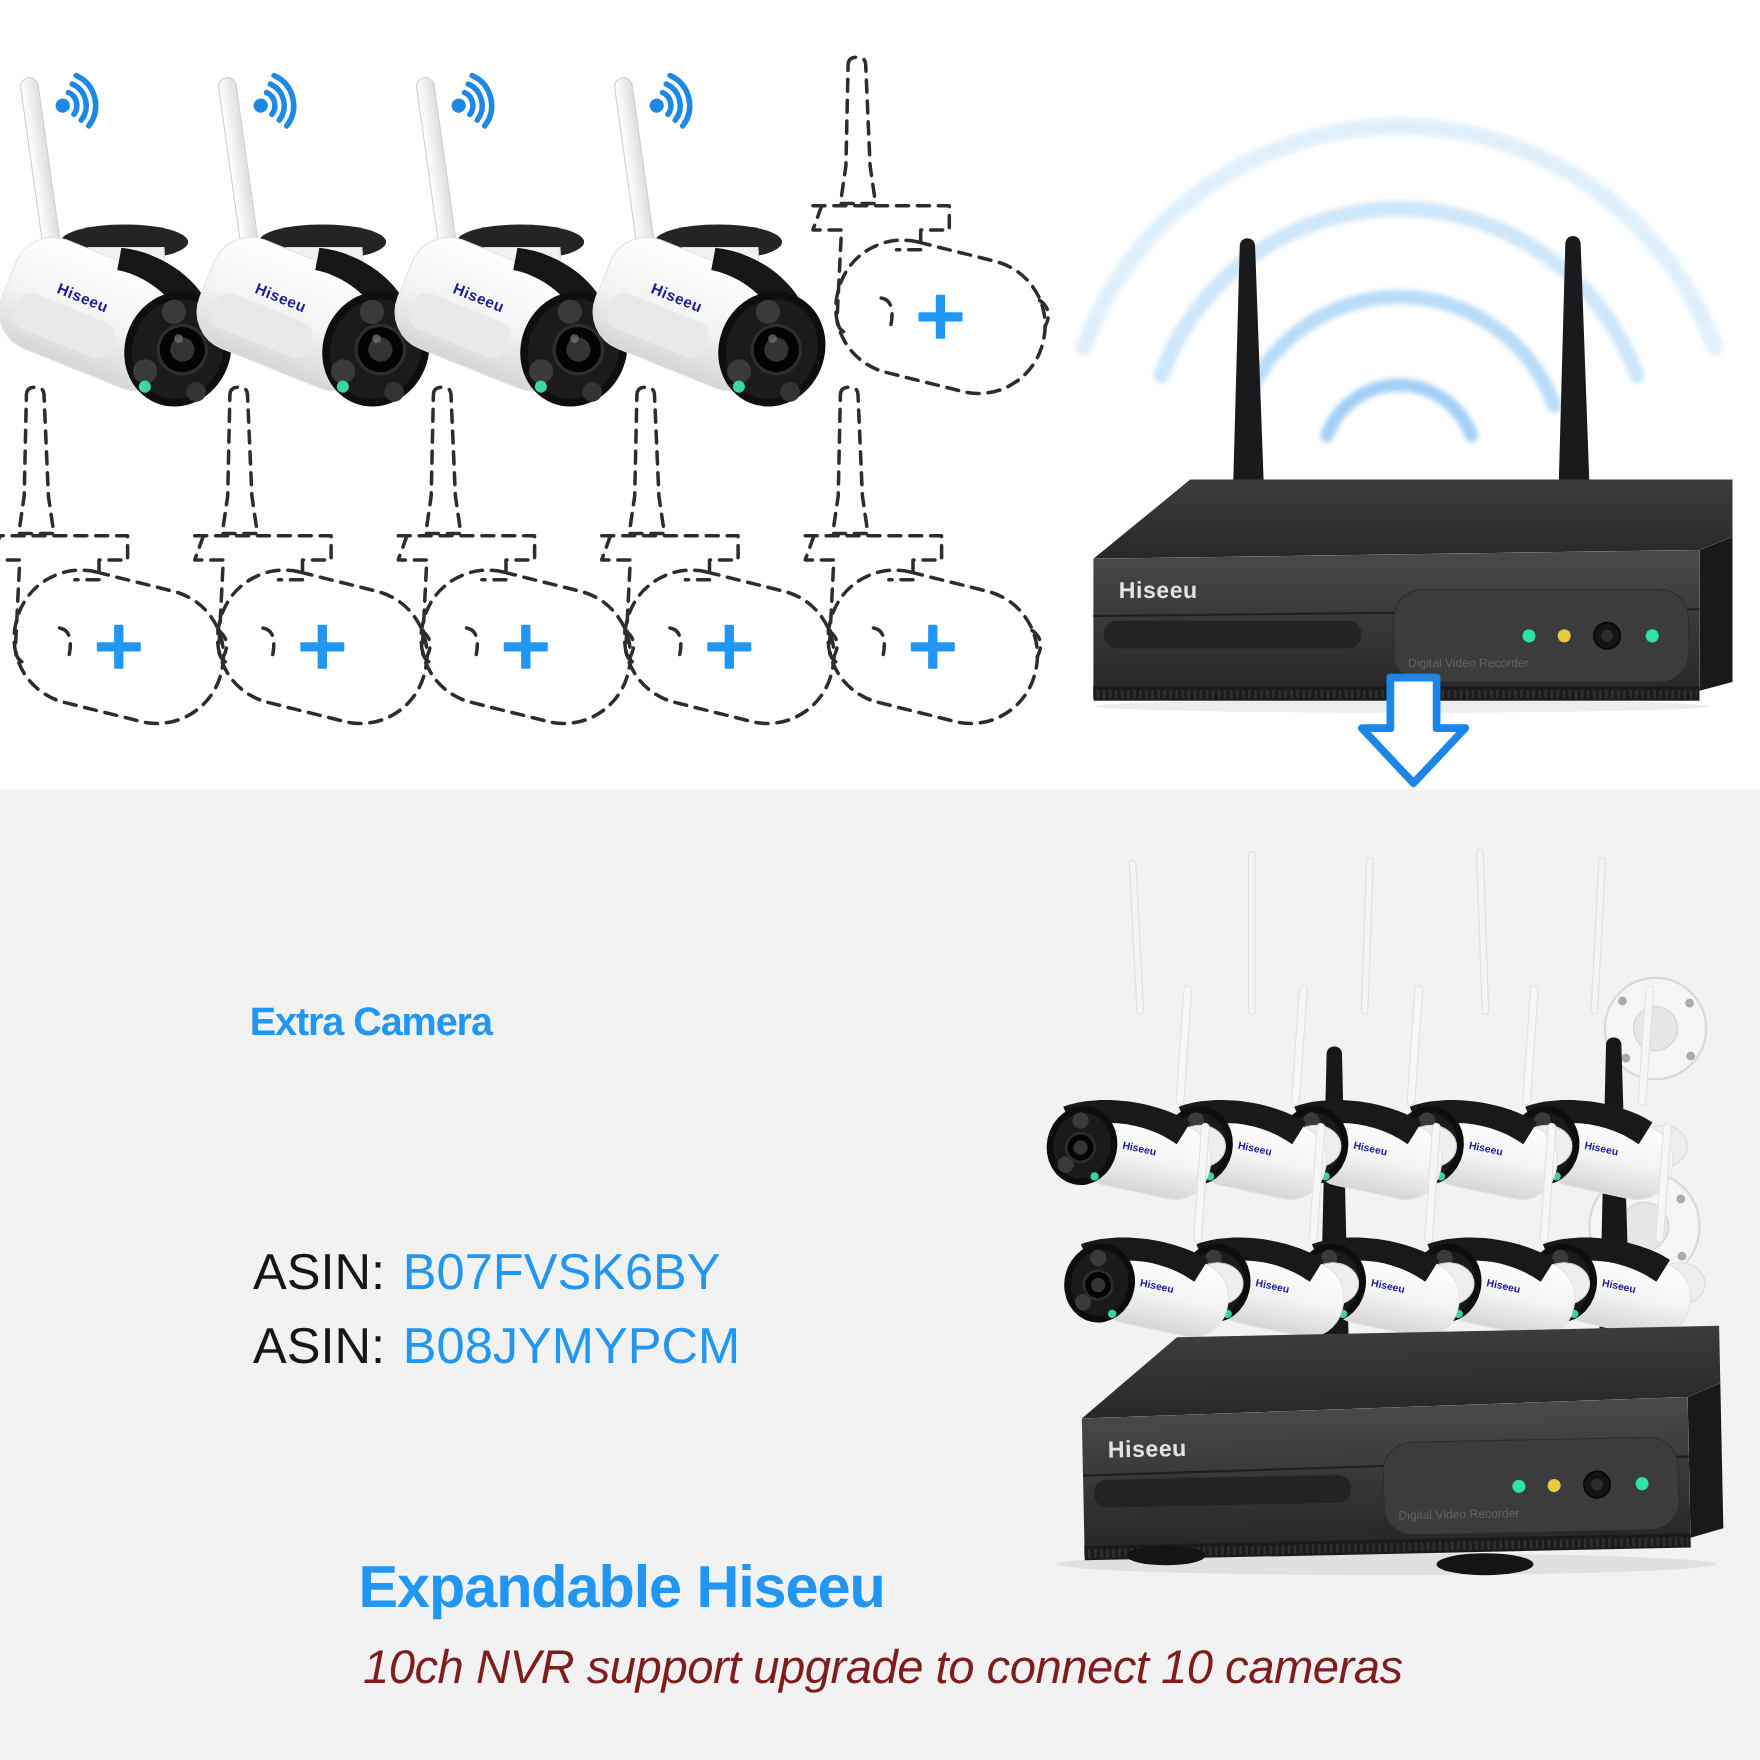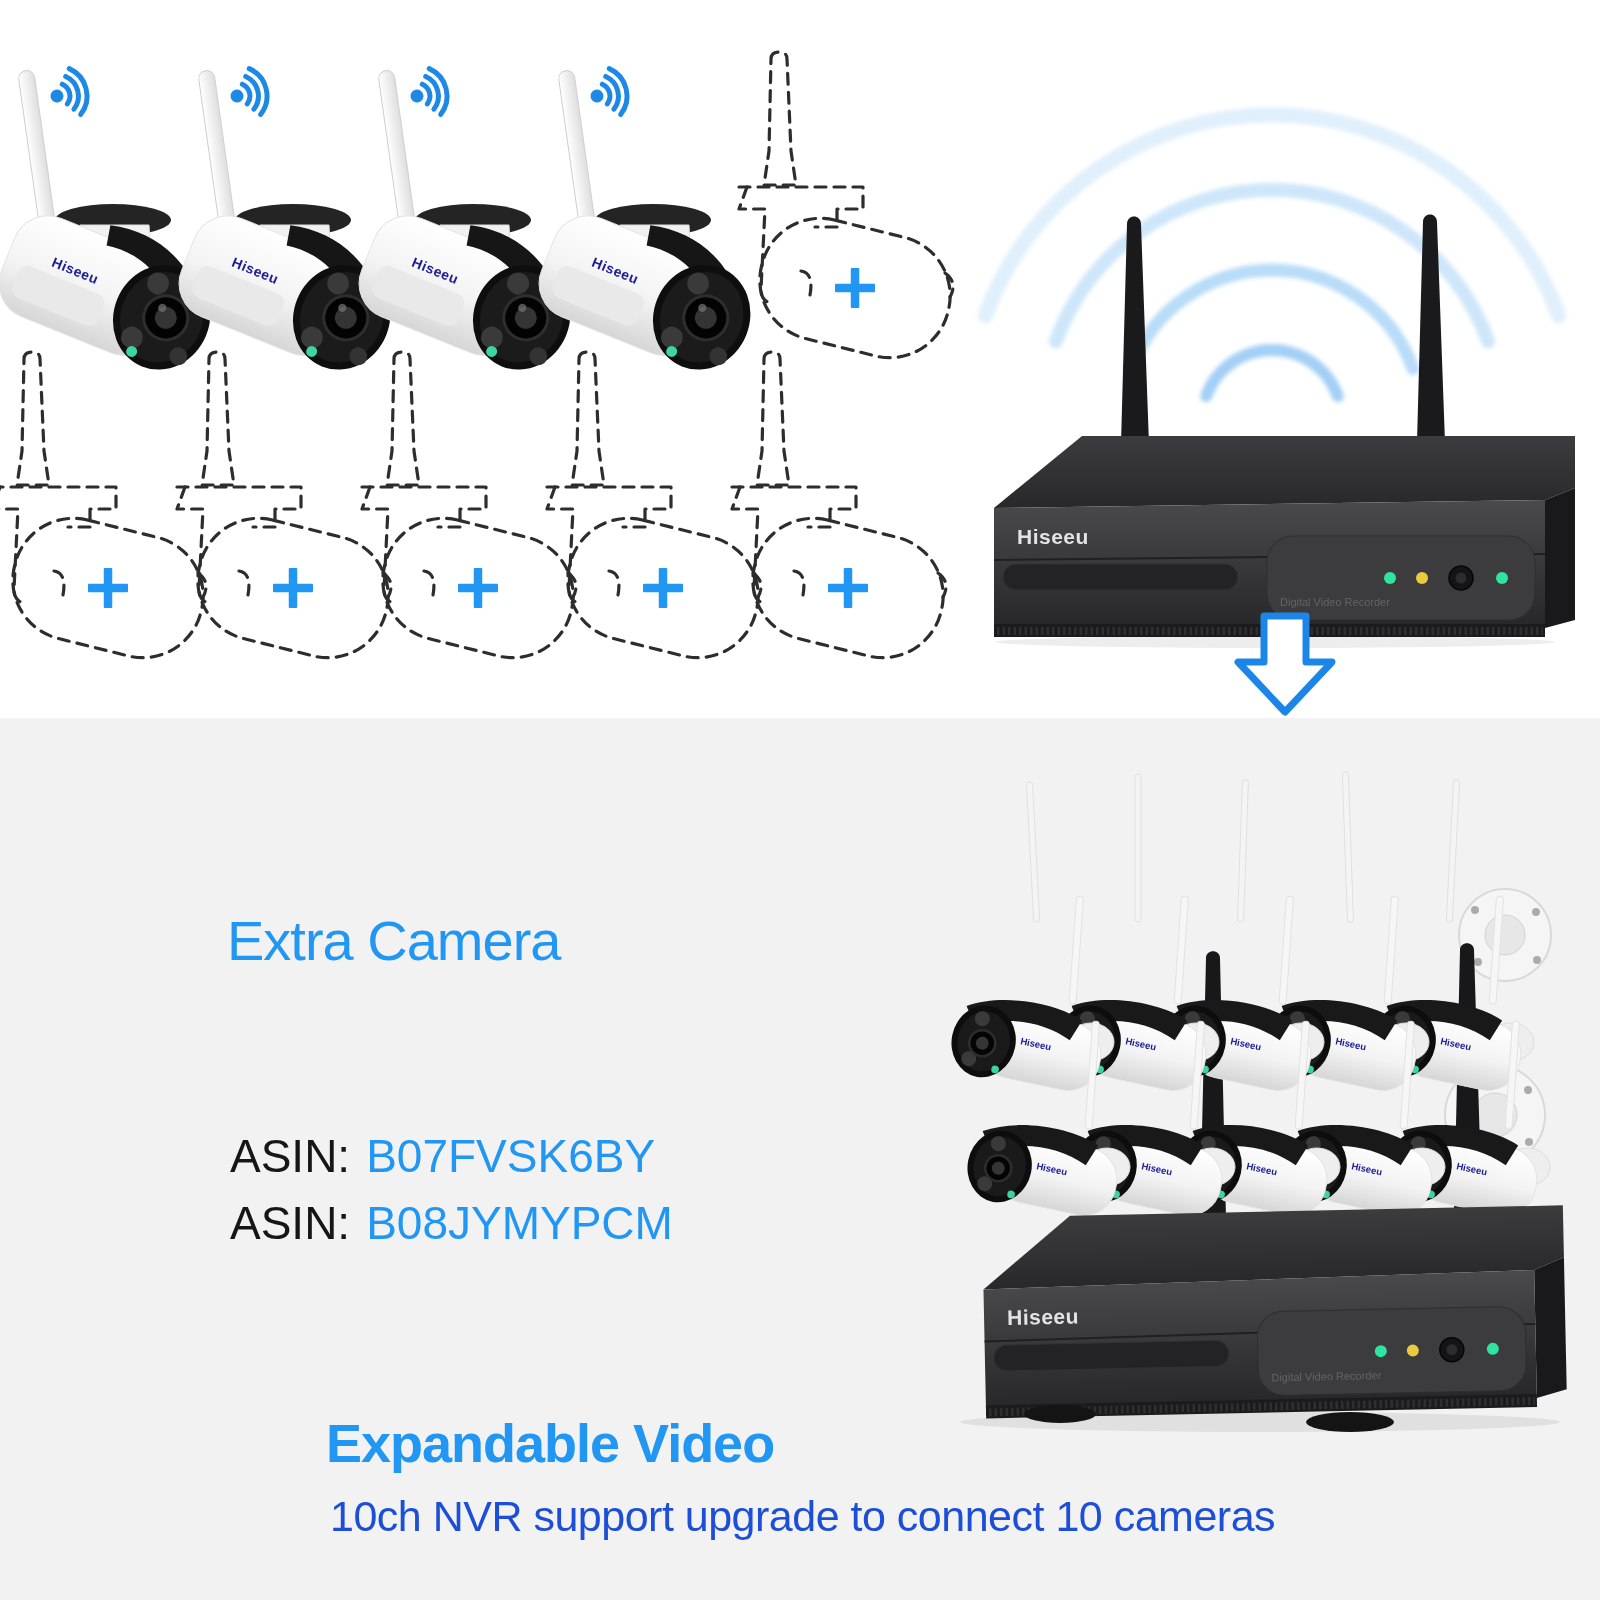--- a/index.html
+++ b/index.html
@@ -1,25 +1,25 @@
 <!DOCTYPE html>
 <html><head>
 <meta charset="utf-8">
 <style>
   html,body{margin:0;padding:0;background:#ffffff;}
   .canvas{position:relative;width:1600px;height:1600px;background:#ffffff;overflow:hidden;
           font-family:"Liberation Sans","DejaVu Sans",sans-serif;}
   .abs{position:absolute;}
   svg{overflow:visible;display:block;}
   .bottom-bg{position:absolute;left:0;top:718px;width:1600px;height:882px;background:#f2f2f2;}
-  .extra-title{left:227px;top:908px;font-size:56px;font-weight:400;color:#2196f3;letter-spacing:-1px;}
+  .extra-title{left:227px;top:908px;font-size:36px;font-weight:700;color:#2196f3;letter-spacing:-1px;}
   .asin-row{left:230px;font-size:46px;color:#161616;white-space:nowrap;}
   .asin-row .val{color:#2196f3;margin-left:16px;}
   .expand-title{left:326px;top:1412px;font-size:54px;font-weight:700;color:#2196f3;letter-spacing:-1px;}
-  .expand-sub{left:330px;top:1492px;font-size:43px;color:#1d4ed8;letter-spacing:-0.5px;}
+  .expand-sub{left:330px;top:1492px;font-size:43px;color:#7f1d1d;letter-spacing:-0.5px;font-style:italic;}
   .st-dash{fill:none;stroke:#2d2d2d;stroke-width:3.2;stroke-dasharray:11 8;stroke-linecap:round;stroke-linejoin:round;}
 </style>
 </head>
 <body>
 
 <div class="canvas">
 
   <div class="bottom-bg"></div>
 
   <svg width="0" height="0" class="abs" aria-hidden="true">
@@ -262,16 +262,16 @@
     <use href="#cam-small" transform="translate(28,269)"></use>
 
     <ellipse cx="330" cy="672" rx="300" ry="10" fill="#000000" opacity="0.07"></ellipse>
     <g transform="translate(35,462) rotate(-1.2 280 100)">
       <use href="#nvr-box"></use>
     </g>
     <ellipse cx="130" cy="664" rx="36" ry="9" fill="#141414"></ellipse>
     <ellipse cx="420" cy="672" rx="44" ry="10" fill="#141414"></ellipse>
   </svg>
 
-  <div class="abs expand-title">Expandable Video</div>
+  <div class="abs expand-title">Expandable Hiseeu</div>
   <div class="abs expand-sub">10ch NVR support upgrade to connect 10 cameras</div>
 
 </div>
 
 </body></html>

